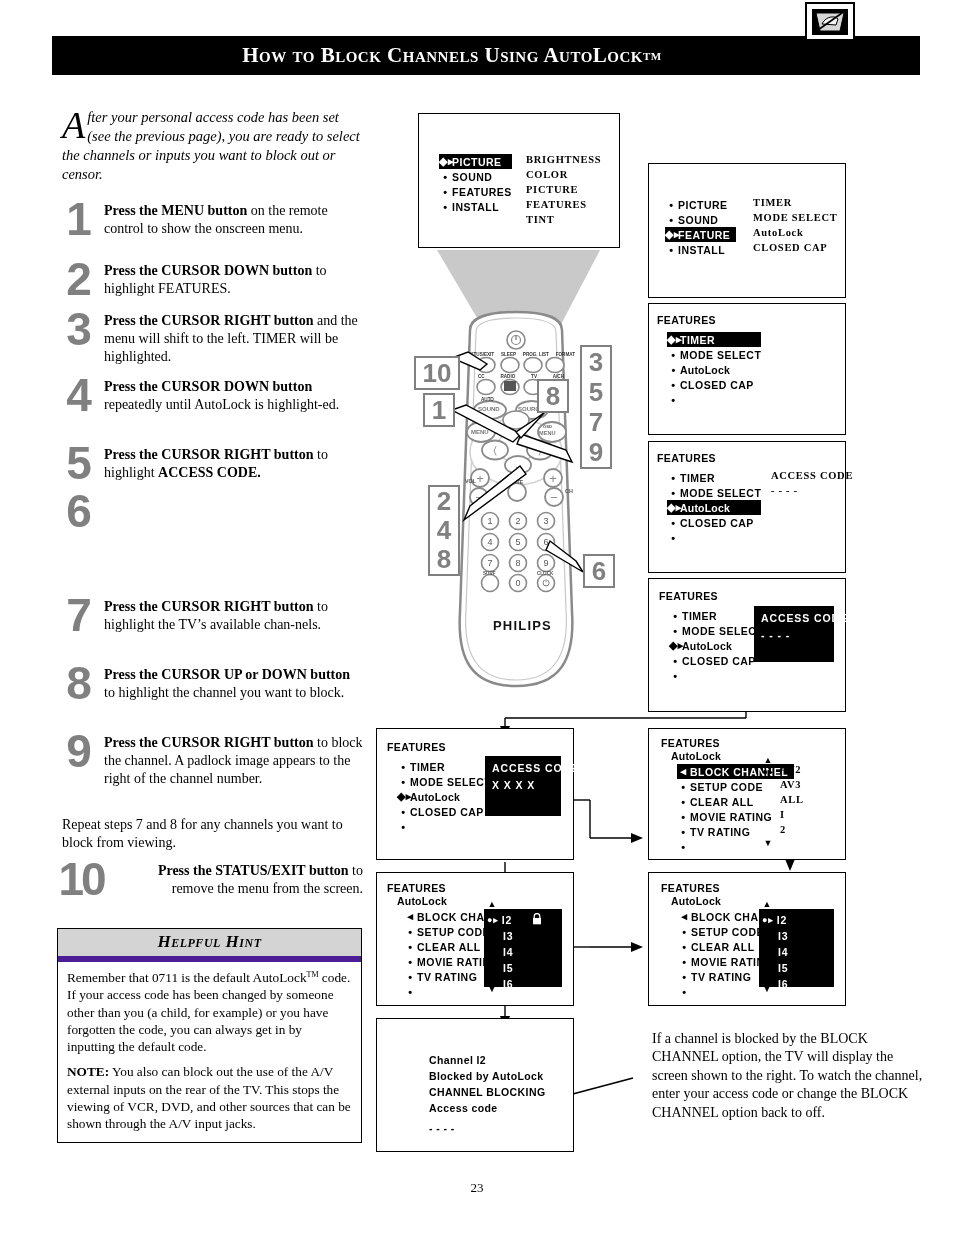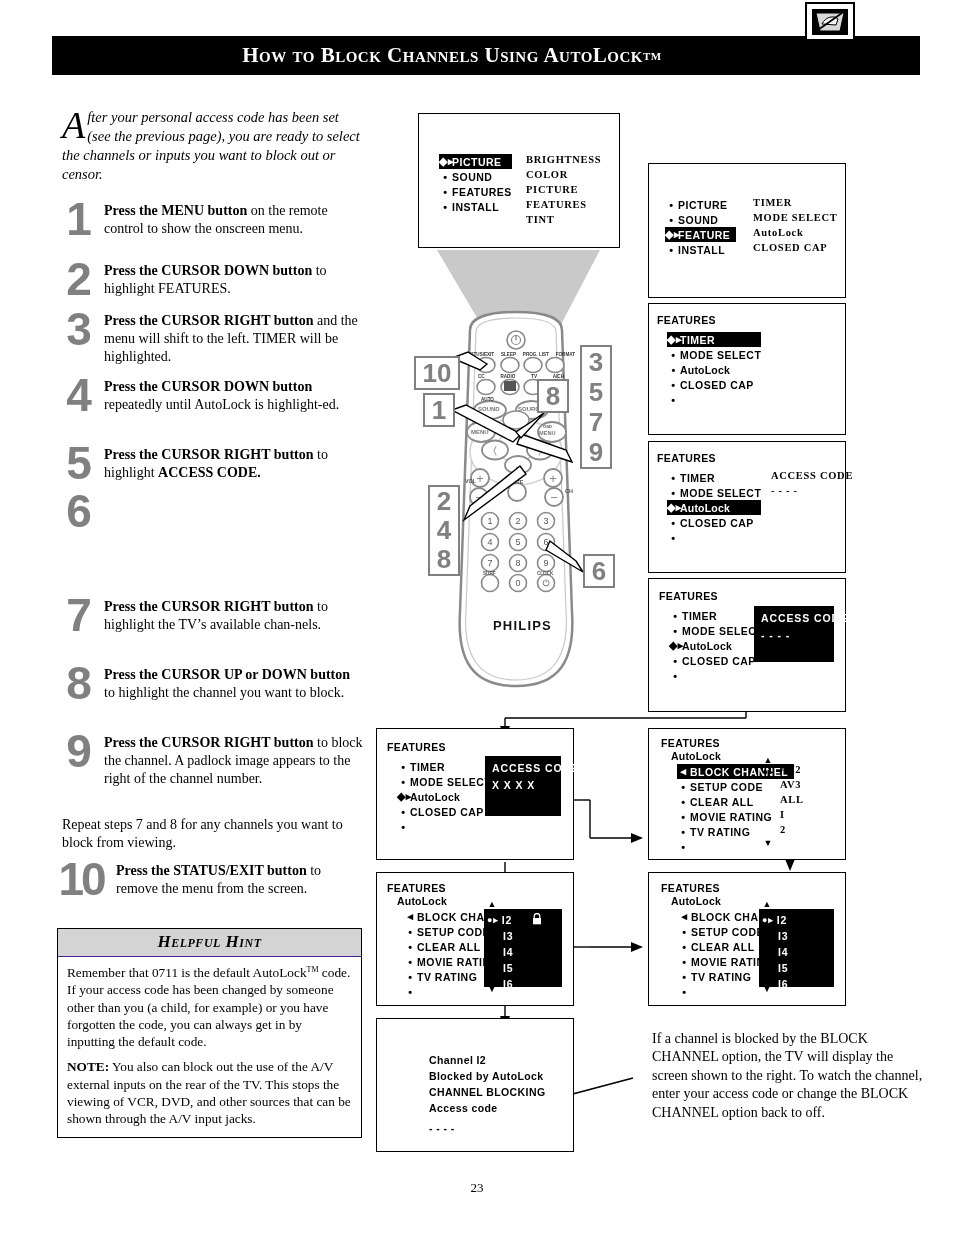--- a/index.html
+++ b/index.html
@@ -55,21 +55,21 @@
   .repeat{
     position:absolute;left:62px;width:300px;font-size:14px;line-height:1.3;
   }
 
   
   .hint{
     position:absolute;left:57px;top:928px;width:303px;
     border:1px solid #000;background:#fff;
   }
   .hint-head{
-    background:#d4d4d4;border-bottom:1px solid #4c1d95;
+    background:#d4d4d4;border-bottom:6px solid #4c1d95;
     text-align:center;padding:3px 0 4px;
     font-size:17px;font-weight:bold;font-style:italic;
     font-variant:small-caps;letter-spacing:.5px;
   }
   .hint-body{padding:7px 9px 9px;font-size:13.3px;line-height:1.3;}
   .hint-body p{margin:0 0 8px;}
   .hint-body p:last-child{margin-bottom:0;}
   .hint-body b{font-weight:bold;text-align:center;}
   .hint-body sup{font-size:8px;vertical-align:super;}
 
@@ -191,21 +191,21 @@
 
   <div class="step" style="top:734px;">
     <div class="num">9</div>
     <div class="txt"><b>Press the CURSOR RIGHT button</b><span> to block the channel.  A padlock image appears to the right of the channel number.</span></div>
   </div>
 
   <div class="repeat" style="top:816px;">Repeat steps 7 and 8 for any channels you want to block from viewing.</div>
 
   <div class="step" style="top:862px;">
     <div class="num wide">10</div>
-    <div class="txt" style="margin-left:58px;"><b>Press the STATUS/EXIT button</b><span> to remove the menu from the screen.</span></div>
+    <div class="txt" style="margin-left:58px;text-align:right;"><b>Press the STATUS/EXIT button</b><span> to remove the menu from the screen.</span></div>
   </div>
 
   <div class="hint">
     <div class="hint-head">Helpful Hint</div>
     <div class="hint-body">
       <p><span>Remember that 0711 is the default AutoLock</span><sup>TM</sup><span> code.  If your access code has been changed by someone other than you (a child, for example) or you have forgotten the code, you can always get in by inputting the default code.</span></p>
       <p><b>NOTE:</b><span>  You also can block out the use of the A/V external inputs on the rear of the TV.  This stops the viewing of VCR, DVD, and other sources that can be shown through the A/V input jacks.</span></p>
     </div>
   </div>
 

